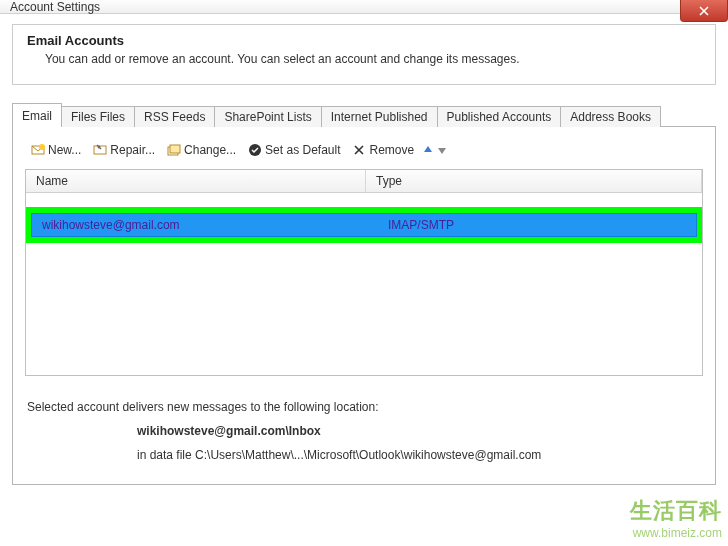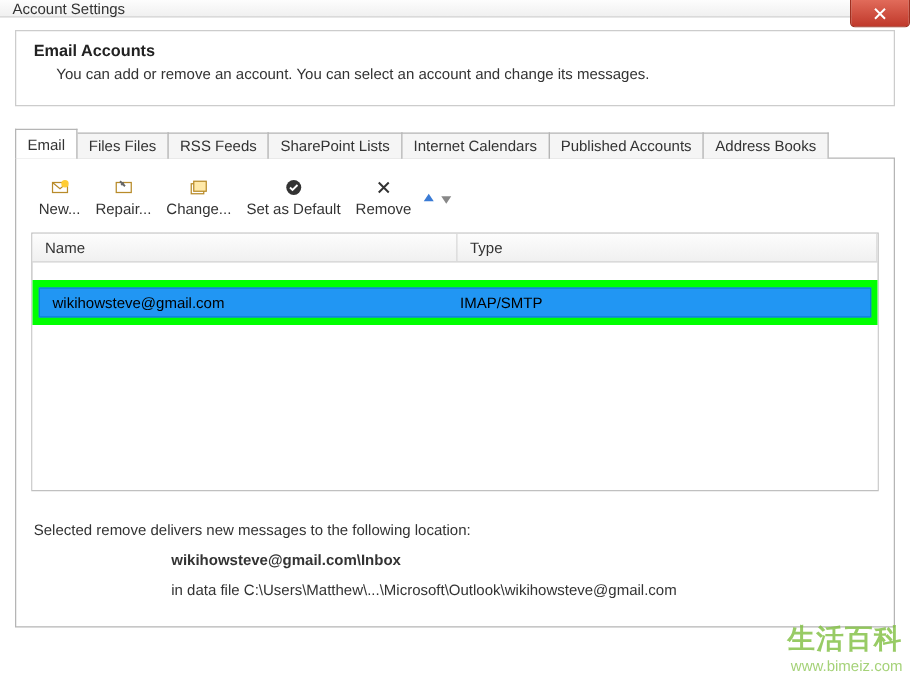--- a/index.html
+++ b/index.html
@@ -16,34 +16,34 @@
     .section-desc { font-size: 12px; color: #333; padding-left: 18px; }
     
     .tabs-area { margin-top: 8px; }
     .tab-row { display: flex; align-items: flex-end; }
     .tab { border: 1px solid #b5b5b5; border-bottom: none; background: #fff; padding: 3px 9px; font-size: 12px; color: #333; margin-right: -1px; cursor: pointer; position: relative; }
     .tab.active { background: #fff; z-index: 3; padding-top: 5px; padding-bottom: 4px; }
     .tab:not(.active) { background: #f5f5f5; margin-top: 3px; }
     .tab-panel { border: 1px solid #b5b5b5; margin-top: -1px; padding: 10px 8px 12px 8px; background: #fff; }
     
     .toolbar { display: flex; align-items: center; gap: 4px; padding: 4px 6px 10px 6px; font-size: 12px; }
-    .tool-btn { display: flex; align-items: center; gap: 3px; padding: 2px 4px; cursor: pointer; color: #333; flex-direction: column; }
+    .tool-btn { display: flex; align-items: center; gap: 3px; padding: 2px 4px; cursor: pointer; color: #333; }
     .tool-btn .ico { width: 14px; height: 14px; display: inline-flex; align-items: center; justify-content: center; }
     .arrow-btns { display: flex; gap: 2px; }
     .arrow { width: 12px; height: 12px; display: inline-flex; align-items: center; justify-content: center; cursor: pointer; }
     
     .list-box { border: 1px solid #c0c0c0; margin: 0 4px; }
     .list-header { display: flex; background: linear-gradient(#fdfdfd, #f0f0f0); border-bottom: 1px solid #d0d0d0; }
     .list-header .col { font-size: 12px; color: #333; padding: 4px 10px; border-right: 1px solid #d8d8d8; }
     .col-name { width: 340px; }
     .col-type { flex: 1; }
     
     .list-body { background: #fff; min-height: 168px; position: relative; }
     .highlight-wrap { background: #00ff00; padding: 6px 5px; margin: 14px 0 0 0; }
-    .selected-row { background: #2196f3; color: #000000; display: flex; padding: 4px 2px; border: 1px solid #0d7fd6; }
+    .selected-row { background: #2196f3; color: #4c1d95; display: flex; padding: 4px 2px; border: 1px solid #0d7fd6; gap: 20px; }
     .selected-row .cell { font-size: 12px; padding: 0 8px; }
     .cell-name { width: 326px; }
     .cell-type { flex: 1; }
     
     .footer-text { margin-top: 24px; padding: 0 6px; font-size: 12px; color: #333; }
     .footer-text .line { margin-bottom: 10px; }
     .footer-text .bold { font-weight: bold; }
     .footer-text .indent { padding-left: 110px; }
     
     .watermark { position: absolute; right: 6px; bottom: 6px; text-align: right; pointer-events: none; }
@@ -67,21 +67,21 @@
     <div class="section-title">Email Accounts</div>
     <div class="section-desc">You can add or remove an account. You can select an account and change its messages.</div>
   </div>
 
   <div class="tabs-area">
     <div class="tab-row">
       <div class="tab active">Email</div>
       <div class="tab">Files Files</div>
       <div class="tab">RSS Feeds</div>
       <div class="tab">SharePoint Lists</div>
-      <div class="tab">Internet Calendars</div>
+      <div class="tab">Internet Published</div>
       <div class="tab">Published Accounts</div>
       <div class="tab">Address Books</div>
     </div>
 
     <div class="tab-panel">
       <div class="toolbar">
         <div class="tool-btn">
           <span class="ico">
               <svg width="14" height="14">
                 <rect x="1" y="3" width="12" height="8" fill="#fff" stroke="#b88b2a"></rect>
@@ -149,21 +149,21 @@
           <div class="highlight-wrap">
             <div class="selected-row">
               <div class="cell cell-name">wikihowsteve@gmail.com</div>
               <div class="cell cell-type">IMAP/SMTP</div>
             </div>
           </div>
         </div>
       </div>
 
       <div class="footer-text">
-        <div class="line">Selected remove delivers new messages to the following location:</div>
+        <div class="line">Selected account delivers new messages to the following location:</div>
         <div class="line indent bold">wikihowsteve@gmail.com\Inbox</div>
         <div class="line indent">
           <span>in data file </span><span>C:\Users\Matthew\...\Microsoft\Outlook\wikihowsteve@gmail.com</span>
         </div>
       </div>
     </div>
   </div>
 </div>
 
 <div class="watermark">

